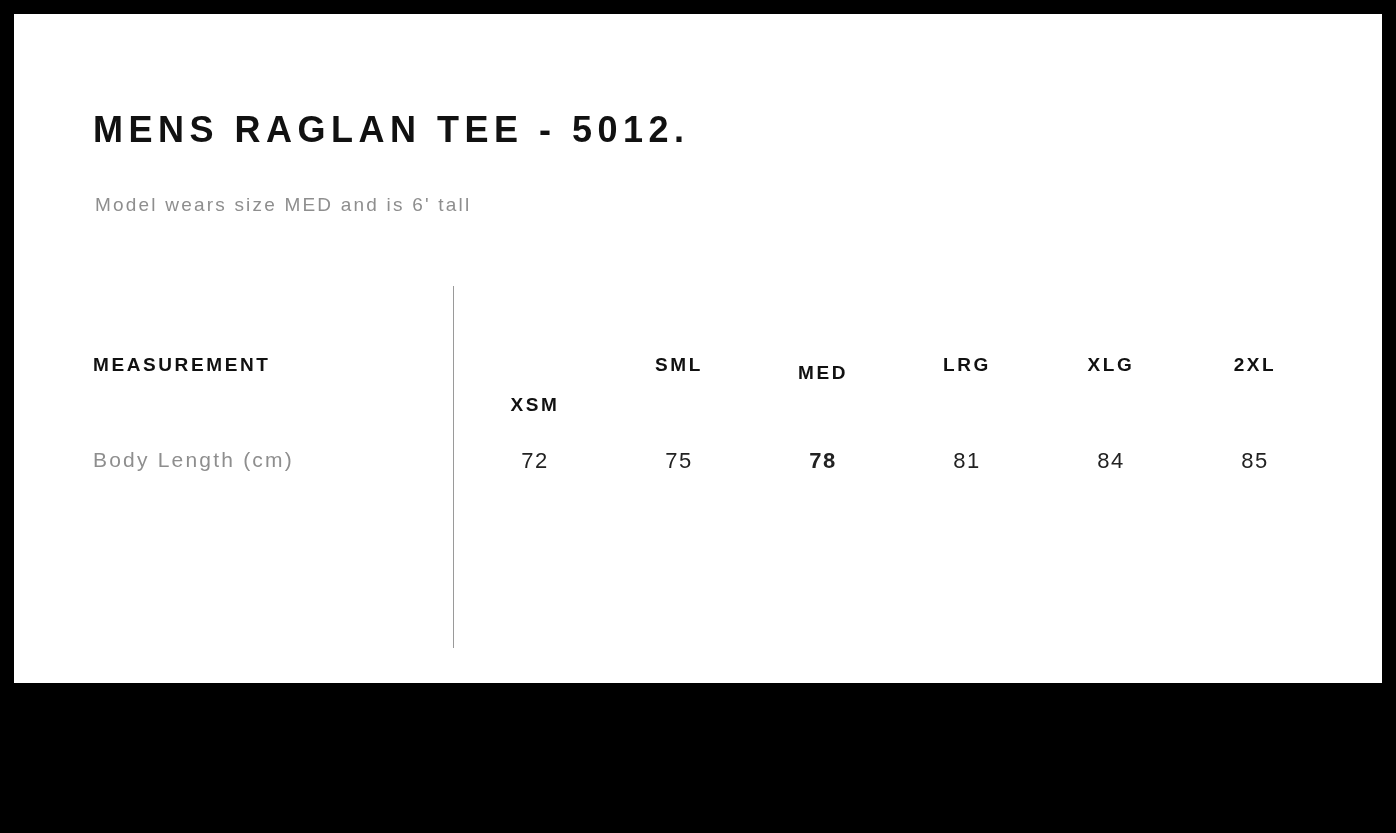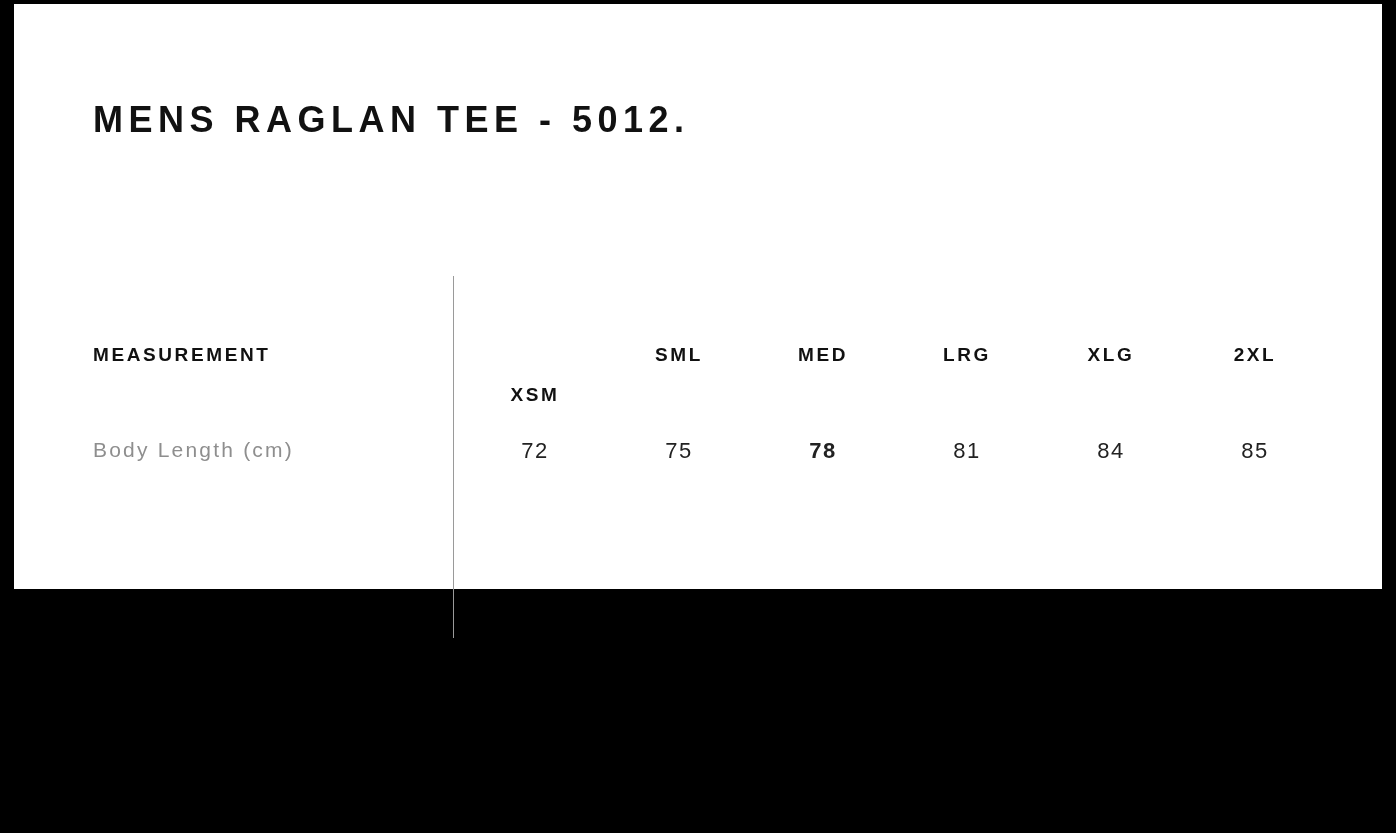--- a/index.html
+++ b/index.html
@@ -9,23 +9,23 @@
   }
   body {
     width: 1396px;
     height: 833px;
     font-family: "Liberation Sans", sans-serif;
     overflow: hidden;
   }
   .page {
     position: absolute;
     left: 14px;
-    top: 4px;
+    top: 14px;
     width: 1368px;
-    height: 585px;
+    height: 669px;
     background: #ffffff;
     box-sizing: border-box;
   }
   .inner {
     position: absolute;
     left: 79px;
     top: 0;
     right: 0;
     bottom: 0;
   }
@@ -112,30 +112,31 @@
     white-space: nowrap;
   }
 </style>
 </head>
 <body>
 
 <div class="page">
   <div class="inner">
 
     <div class="title">MENS RAGLAN TEE - 5012.</div>
+    <div class="subtitle">Model wears size MED and is 6' tall</div>
 
     <div class="vrule"></div>
 
     <div class="table">
 
       <div class="row header">
         <div class="cell-label">MEASUREMENT</div>
         <div class="cell-val" style="left:382px;margin-top:40px;">XSM</div>
         <div class="cell-val" style="left:526px;">SML</div>
-        <div class="cell-val" style="left:670px;">MED</div>
+        <div class="cell-val" style="left:670px;margin-top:8px;">MED</div>
         <div class="cell-val" style="left:814px;">LRG</div>
         <div class="cell-val" style="left:958px;">XLG</div>
         <div class="cell-val" style="left:1102px;">2XL</div>
       </div>
 
 
       <div class="row body-row">
         <div class="cell-label">Body Length (cm)</div>
         <div class="cell-val" style="left:382px;">72</div>
         <div class="cell-val" style="left:526px;">75</div>

